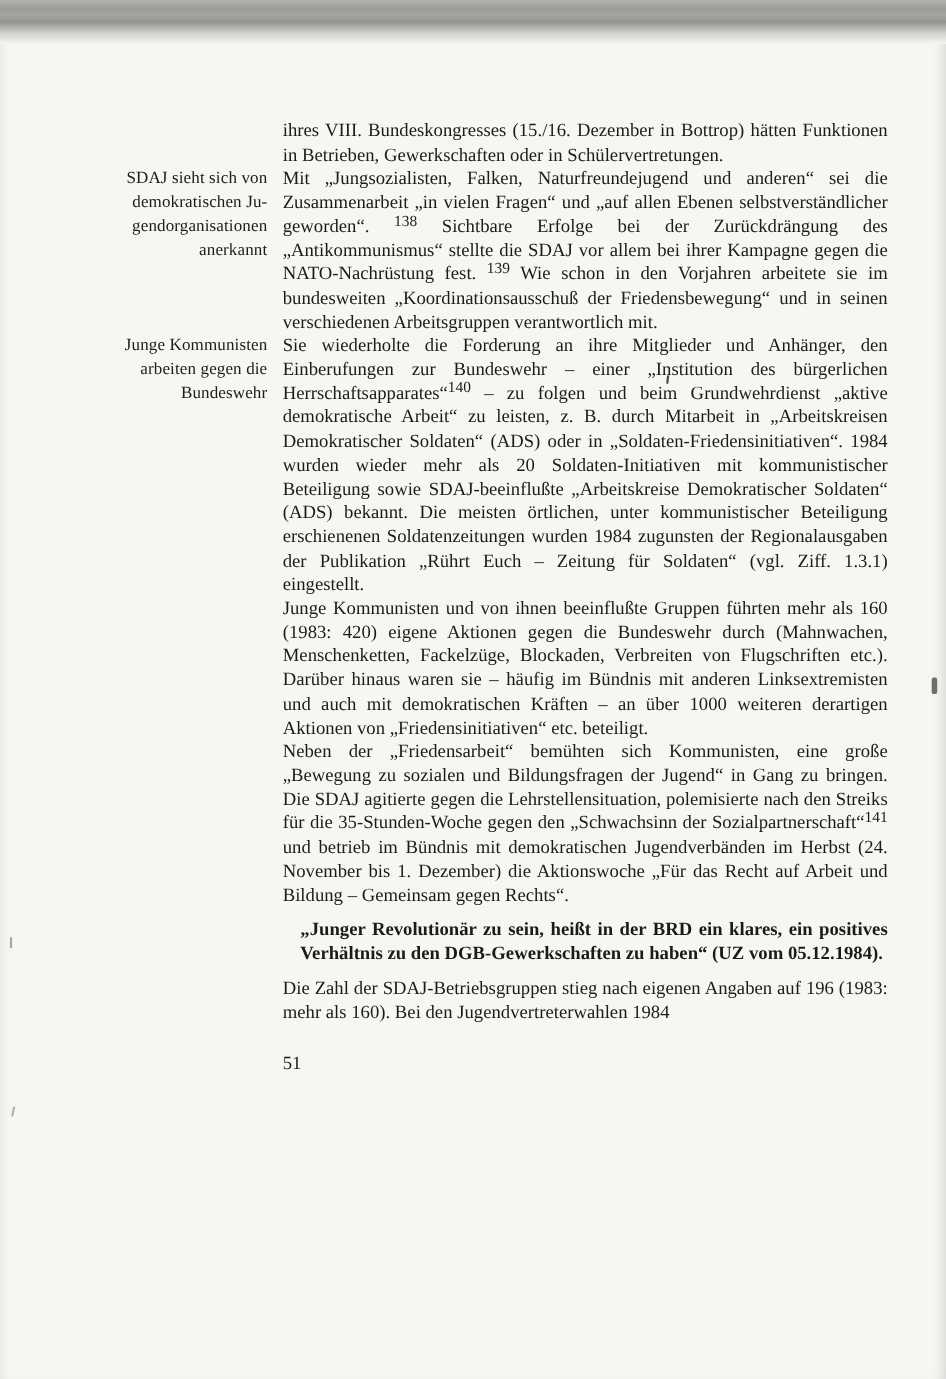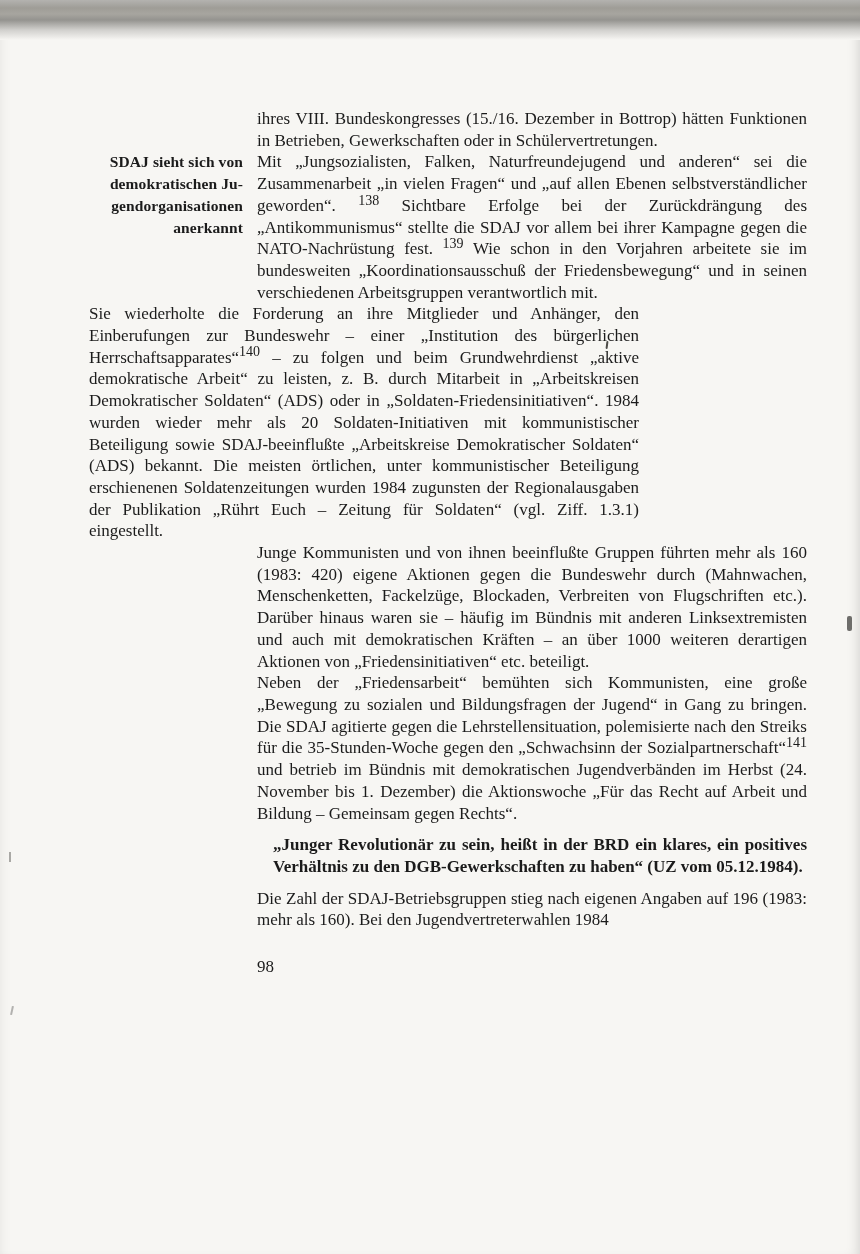--- a/index.html
+++ b/index.html
@@ -32,21 +32,21 @@
     top: 70px;
     left: 75px;
     width: 732px;
     margin-top: 38px;
   }
   .block { display: flex; align-items: flex-start; }
   .note-col {
     flex: none;
     width: 168px;
     text-align: right;
-    font-weight: bold;
+    font-weight: normal;
     font-size: 15.5px;
     line-height: 21.7px;
     white-space: pre-line;
     letter-spacing: 0.1px;
   }
   .text-col {
     flex: none;
     width: 550px;
     margin-left: 14px;
     font-size: 17px;
@@ -91,20 +91,23 @@
 
   <div class="block">
     <div class="note-col">SDAJ sieht sich von
 demokratischen Ju-
 gendorganisationen
 anerkannt</div>
     <div class="text-col">Mit „Jungsozialisten, Falken, Naturfreundejugend und anderen“ sei die Zusammenarbeit „in vielen Fragen“ und „auf allen Ebenen selbstverständlicher geworden“. <sup>138</sup> Sichtbare Erfolge bei der Zurückdrängung des „Antikommunismus“ stellte die SDAJ vor allem bei ihrer Kampagne gegen die NATO-Nachrüstung fest. <sup>139</sup> Wie schon in den Vorjahren arbeitete sie im bundesweiten „Koordinationsausschuß der Friedensbewegung“ und in seinen verschiedenen Arbeitsgruppen verantwortlich mit.</div>
   </div>
 
   <div class="block">
+    <div class="note-col">Junge Kommunisten
+arbeiten gegen die
+Bundeswehr</div>
     <div class="text-col">Sie wiederholte die Forderung an ihre Mitglieder und Anhänger, den Einberufungen zur Bundeswehr – einer „Institution des bürgerlichen Herrschaftsapparates“<sup>140</sup> – zu folgen und beim Grundwehrdienst „aktive demokratische Arbeit“ zu leisten, z. B. durch Mitarbeit in „Arbeitskreisen Demokratischer Soldaten“ (ADS) oder in „Soldaten-Friedensinitiativen“. 1984 wurden wieder mehr als 20 Soldaten-Initiativen mit kommunistischer Beteiligung sowie SDAJ-beeinflußte „Arbeitskreise Demokratischer Soldaten“ (ADS) bekannt. Die meisten örtlichen, unter kommunistischer Beteiligung erschienenen Soldatenzeitungen wurden 1984 zugunsten der Regionalausgaben der Publikation „Rührt Euch – Zeitung für Soldaten“ (vgl. Ziff. 1.3.1) eingestellt.</div>
   </div>
 
   <div class="block">
     <div class="note-col"></div>
     <div class="text-col">Junge Kommunisten und von ihnen beeinflußte Gruppen führten mehr als 160 (1983: 420) eigene Aktionen gegen die Bundeswehr durch (Mahnwachen, Menschenketten, Fackelzüge, Blockaden, Verbreiten von Flugschriften etc.). Darüber hinaus waren sie – häufig im Bündnis mit anderen Linksextremisten und auch mit demokratischen Kräften – an über 1000 weiteren derartigen Aktionen von „Friedensinitiativen“ etc. beteiligt.</div>
   </div>
 
   <div class="block">
     <div class="note-col"></div>
@@ -117,19 +120,19 @@
   <div class="block">
     <div class="note-col"></div>
     <div class="text-col quote">„Junger Revolutionär zu sein, heißt in der BRD ein klares, ein positives Verhältnis zu den DGB-Gewerkschaften zu haben“ (UZ vom 05.12.1984).</div>
   </div>
 
   <div class="block">
     <div class="note-col"></div>
     <div class="text-col">Die Zahl der SDAJ-Betriebsgruppen stieg nach eigenen Angaben auf 196 (1983: mehr als 160). Bei den Jugendvertreterwahlen 1984</div>
   </div>
 </div>
-  <div class="page-num">98</div>
+  <div class="page-num">51</div>
 </div>
 
 <div class="speck speck-apostrophe"></div>
 <div class="speck speck-right-dash"></div>
 <div class="speck speck-left-tick1"></div>
 <div class="speck speck-left-tick2"></div>
 
 </body></html>

